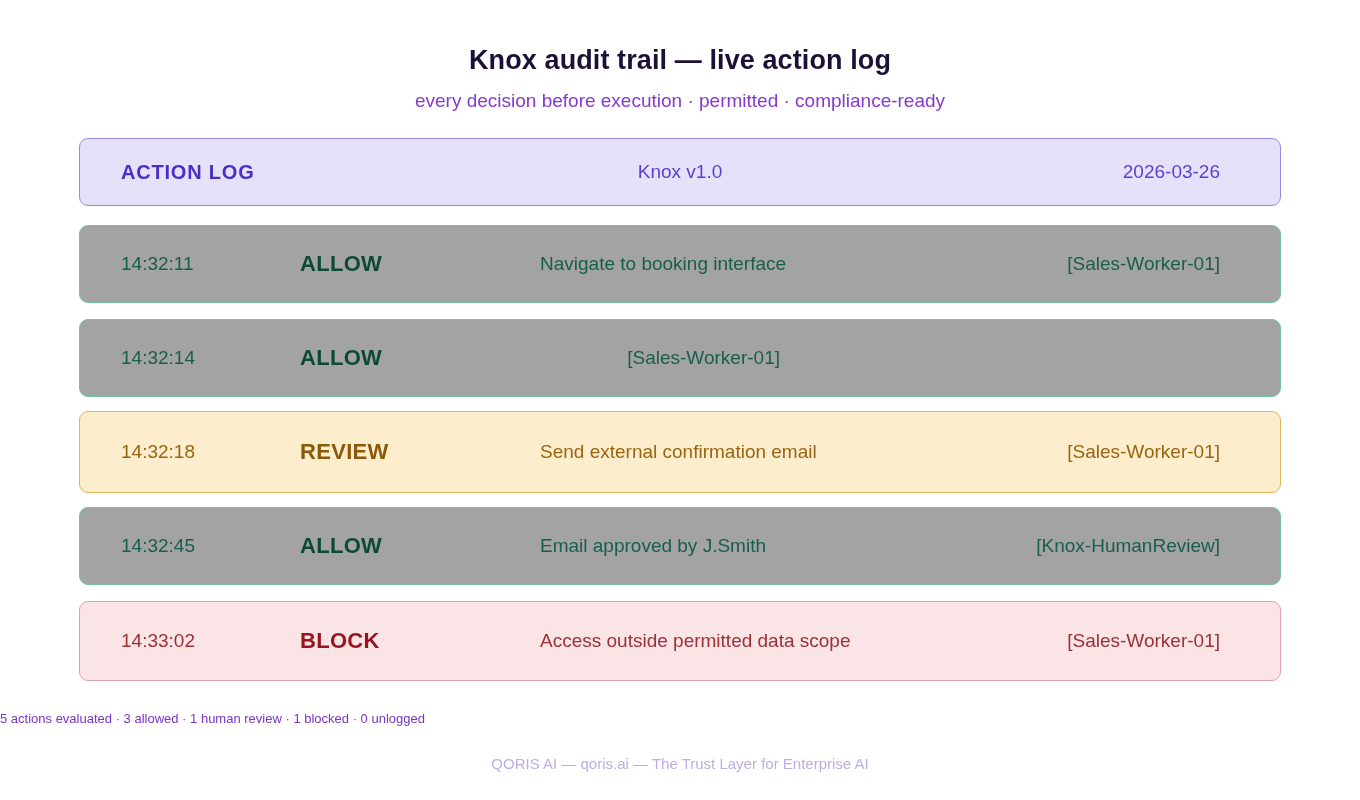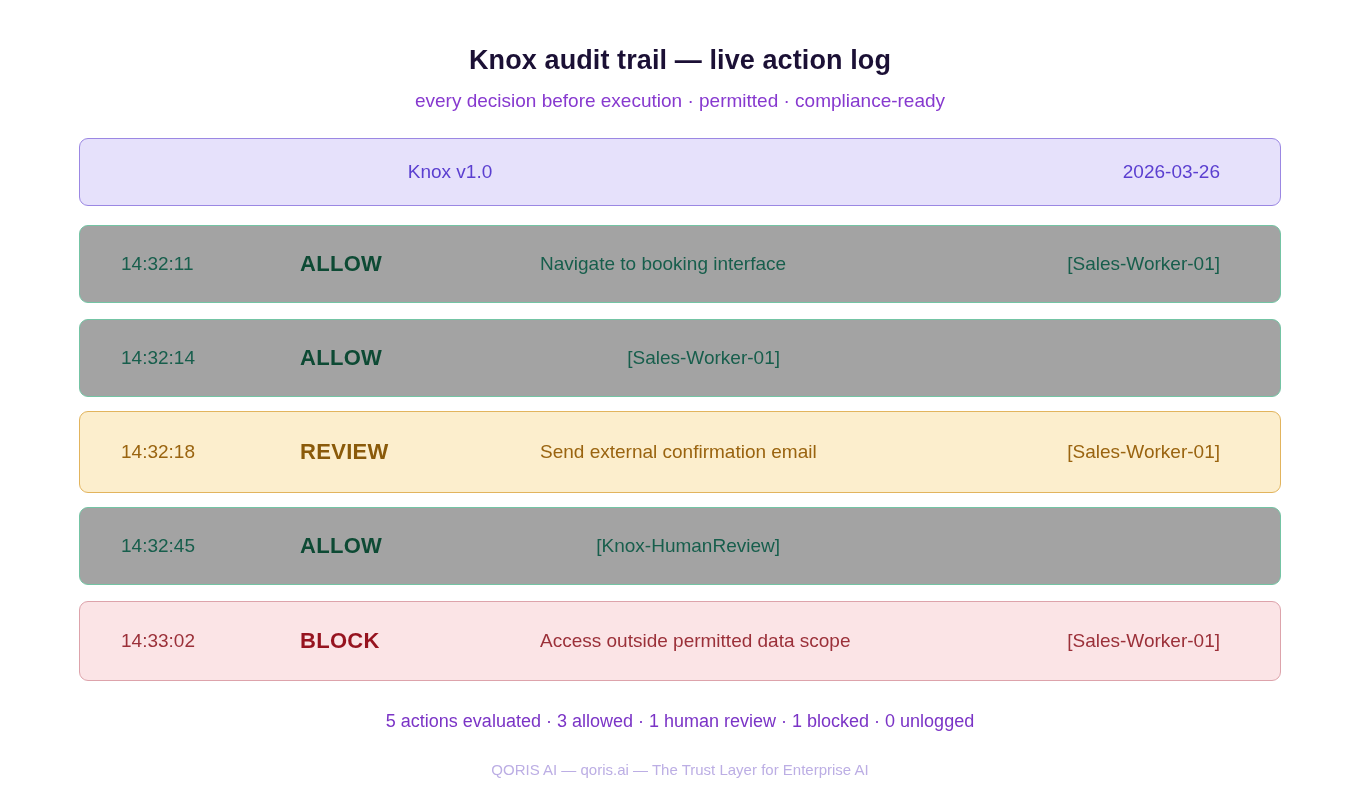--- a/index.html
+++ b/index.html
@@ -137,22 +137,21 @@
   .allow .c-verdict { color: #0d4a34; }
 
   .review .c-time, .review .c-desc, .review .c-actor { color: #9a6410; }
   .review .c-verdict { color: #8a5a0a; }
 
   .block .c-time, .block .c-desc, .block .c-actor { color: #9b3039; }
   .block .c-verdict { color: #96131f; }
 
   
   .summary {
-    text-align: center;
-    font-size: 18px;
+    font-size: 13px;
     color: #7b34c6;
     padding-top: 14px;
     line-height: 1.2;
   }
 
   .brandline {
     text-align: center;
     font-size: 15px;
     color: #bcaee4;
     padding-top: 28px;
@@ -164,20 +163,21 @@
 
 <div class="page">
 
   <h1 class="title">Knox audit trail — live action log</h1>
 
   <div class="subtitle">every decision before execution · permitted · compliance-ready</div>
 
   <div class="log">
 
     <div class="row header-row">
+      <div class="c-time">ACTION LOG</div>
       <div class="c-center">Knox v1.0</div>
       <div class="c-actor">2026-03-26</div>
     </div>
 
     <div id="rows-container">
         <div class="row allow">
           <div class="c-time">14:32:11</div>
           <div class="c-verdict">ALLOW</div>
           <div class="c-desc">Navigate to booking interface</div>
           <div class="c-actor">[Sales-Worker-01]</div>
@@ -189,20 +189,21 @@
         </div>
         <div class="row review">
           <div class="c-time">14:32:18</div>
           <div class="c-verdict">REVIEW</div>
           <div class="c-desc">Send external confirmation email</div>
           <div class="c-actor">[Sales-Worker-01]</div>
         </div>
         <div class="row allow">
           <div class="c-time">14:32:45</div>
           <div class="c-verdict">ALLOW</div>
+          <div class="c-desc">Email approved by J.Smith</div>
           <div class="c-actor">[Knox-HumanReview]</div>
         </div>
         <div class="row block">
           <div class="c-time">14:33:02</div>
           <div class="c-verdict">BLOCK</div>
           <div class="c-desc">Access outside permitted data scope</div>
           <div class="c-actor">[Sales-Worker-01]</div>
         </div>
       </div>
 

